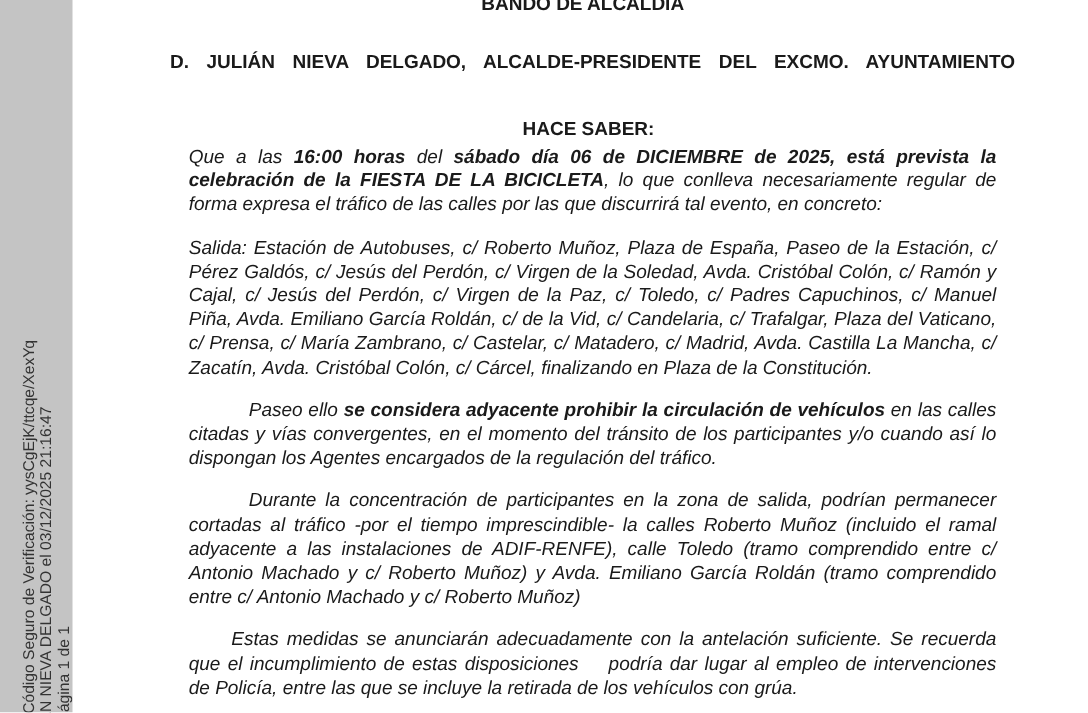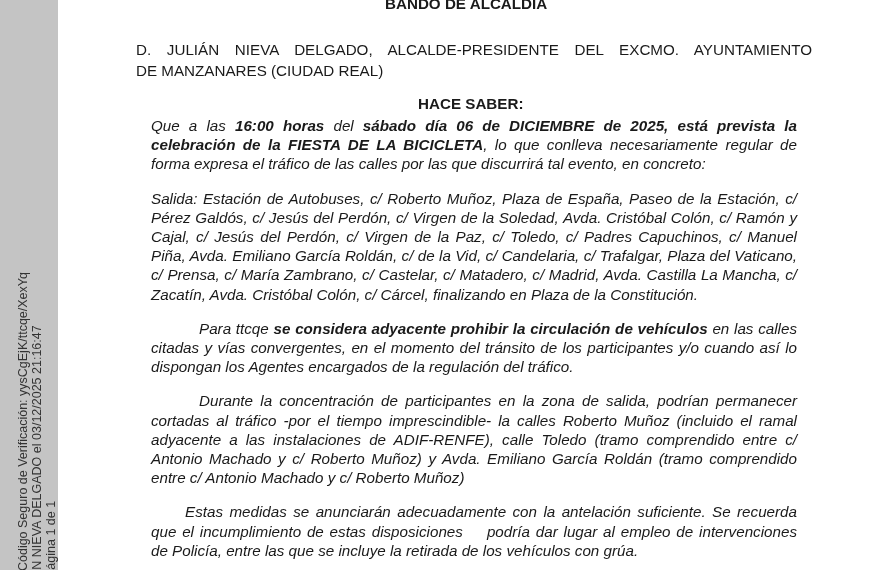--- a/index.html
+++ b/index.html
@@ -28,21 +28,21 @@
   .page {
     position: absolute; left: 136px; top: 0; width: 676px;
     font-size: 15.2px; line-height: 19.2px;
   }
   .title {
     position: absolute; left: 249px; top: -6px;
     font-weight: bold; font-size: 15.2px; white-space: nowrap;
   }
   .header {
     position: absolute; left: 0; top: 39px; width: 676px;
-    font-weight: normal; font-size: 15.2px; line-height: 21px;
+    font-weight: bold; font-size: 15.2px; line-height: 21px;
     text-align: justify; text-align-last: left;
   }
   .header .l1 { text-align: justify; text-align-last: justify; display: block; }
   .hace-saber {
     position: absolute; left: 282px; top: 94px;
     font-weight: bold; white-space: nowrap;
   }
   .body {
     position: absolute; left: 0; top: 101px; width: 676px;
   }
@@ -61,25 +61,24 @@
     <div>ÁN NIEVA DELGADO el 03/12/2025 21:16:47</div>
     <div>Página 1 de 1</div>
   </div>
 </div>
 
 <div class="page">
   <div class="title">BANDO DE ALCALDIA</div>
 
   <div class="header">
     <span class="l1">D. JULIÁN NIEVA DELGADO, ALCALDE-PRESIDENTE DEL EXCMO. AYUNTAMIENTO</span>
-    <span>DE MANZANARES (CIUDAD REAL)</span>
   </div>
 
   <div class="hace-saber">HACE SABER:</div>
 
   <div class="body">
     <p><span>Que a las </span><b>16:00 horas</b><span> del </span><b>sábado día 06 de DICIEMBRE de 2025, está prevista la celebración de la FIESTA DE LA BICICLETA</b><span>, lo que conlleva necesariamente regular de forma expresa el tráfico de las calles por las que discurrirá tal evento, en concreto:</span></p>
     <p>Salida: Estación de Autobuses, c/ Roberto Muñoz, Plaza de España, Paseo de la Estación, c/ Pérez Galdós, c/ Jesús del Perdón, c/ Virgen de la Soledad, Avda. Cristóbal Colón, c/ Ramón y Cajal, c/ Jesús del Perdón, c/ Virgen de la Paz, c/ Toledo, c/ Padres Capuchinos, c/ Manuel Piña, Avda. Emiliano García Roldán, c/ de la Vid, c/ Candelaria, c/ Trafalgar, Plaza del Vaticano, c/ Prensa, c/ María Zambrano, c/ Castelar, c/ Matadero, c/ Madrid, Avda. Castilla La Mancha, c/ Zacatín, Avda. Cristóbal Colón, c/ Cárcel, finalizando en Plaza de la Constitución.</p>
-    <p class="indent"><span>Para ttcqe </span><b>se considera adyacente prohibir la circulación de vehículos</b><span> en las calles citadas y vías convergentes, en el momento del tránsito de los participantes y/o cuando así lo dispongan los Agentes encargados de la regulación del tráfico.</span></p>
+    <p class="indent"><span>Paseo ello </span><b>se considera adyacente prohibir la circulación de vehículos</b><span> en las calles citadas y vías convergentes, en el momento del tránsito de los participantes y/o cuando así lo dispongan los Agentes encargados de la regulación del tráfico.</span></p>
     <p class="indent">Durante la concentración de participantes en la zona de salida, podrían permanecer cortadas al tráfico -por el tiempo imprescindible- la calles Roberto Muñoz (incluido el ramal adyacente a las instalaciones de ADIF-RENFE), calle Toledo (tramo comprendido entre c/ Antonio Machado y c/ Roberto Muñoz) y Avda. Emiliano García Roldán (tramo comprendido entre c/ Antonio Machado y c/ Roberto Muñoz)</p>
     <p class="indent-sm"><span>Estas medidas se anunciarán adecuadamente con la antelación suficiente. Se recuerda que el incumplimiento de estas disposiciones</span><span class="gap"></span><span>podría dar lugar al empleo de intervenciones de Policía, entre las que se incluye la retirada de los vehículos con grúa.</span></p>
   </div>
 </div>
 
 </body></html>

